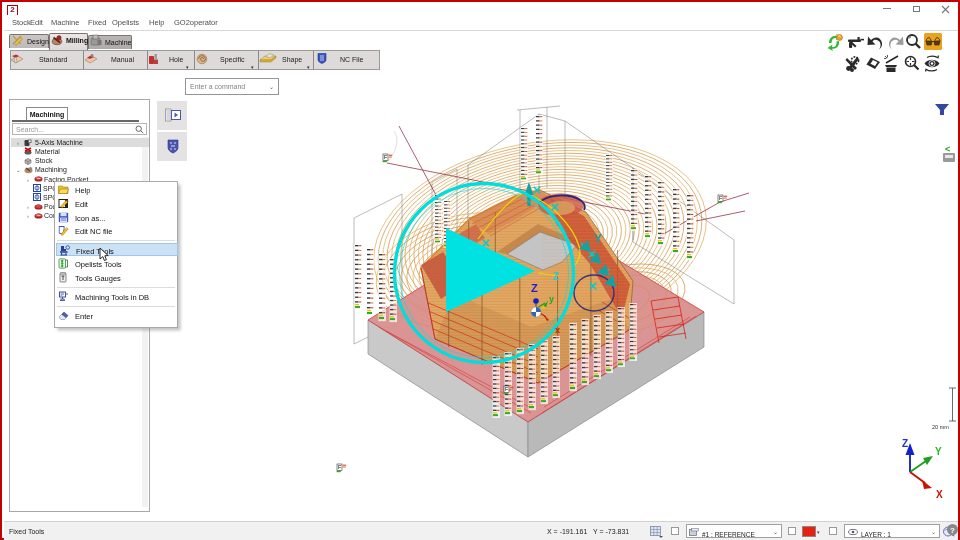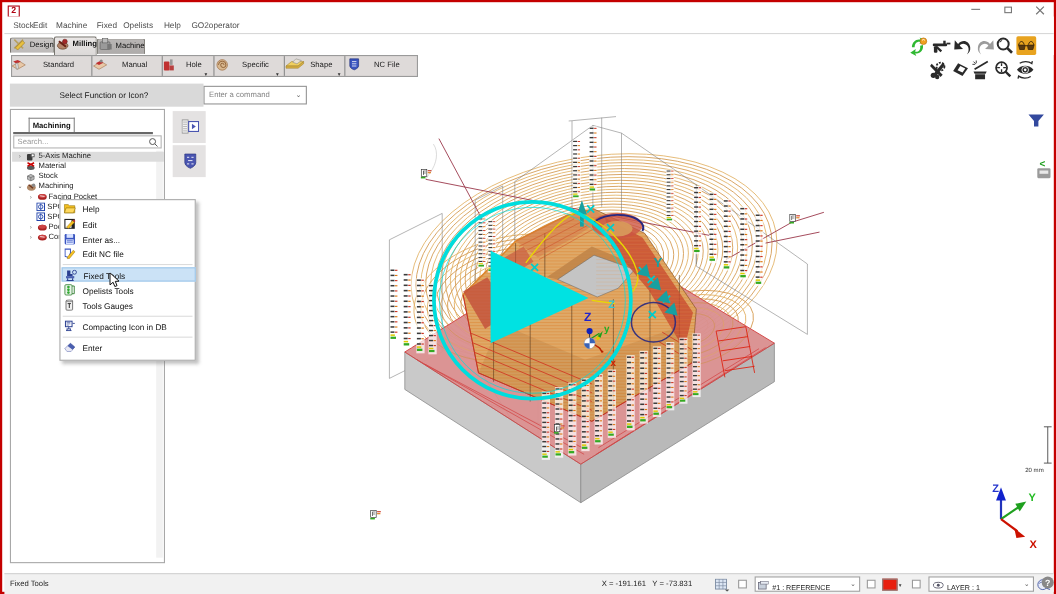--- a/index.html
+++ b/index.html
@@ -63,23 +63,20 @@
   <span class="abs rlbl" style="left:280px">Shape</span>
   <span class="abs rlbl" style="left:338px">NC File</span>
   <div class="abs rsep" style="left:81px"></div>
   <div class="abs rsep" style="left:145px"></div>
   <div class="abs rsep" style="left:192px"></div>
   <div class="abs rsep" style="left:256px"></div>
   <div class="abs rsep" style="left:311px"></div>
   <span class="abs rarrow" style="left:184px">▾</span>
   <span class="abs rarrow" style="left:249px">▾</span>
   <span class="abs rarrow" style="left:305px">▾</span>
-  <div class="abs" id="cmdbar">
-      <span style="position:absolute;left:45px;top:6px">Select Function or Icon?</span>
-    </div>
   <div class="abs" id="combo">Enter a command<span style="position:absolute;right:4px;top:1px;color:#555;font-size:6px">⌄</span></div>
   <div class="abs fbtn" style="left:155px;top:99px">
       <svg style="position:absolute;left:8px;top:7px" width="16" height="14" viewBox="0 0 16 14">
         <rect x="0.5" y="1" width="5.5" height="12" fill="#f2f2f2" stroke="#888" stroke-width="0.7"></rect>
         <path d="M1.5,3 H5 M1.5,5 H5 M1.5,7 H5 M1.5,9 H5 M1.5,11 H5" stroke="#999" stroke-width="0.6"></path>
         <rect x="6.5" y="2.5" width="9" height="9" fill="#fff" stroke="#4a55b0" stroke-width="1"></rect>
         <path d="M9.5,4.5 L13,7 L9.5,9.5 Z" fill="#4a55b0"></path>
       </svg>
     </div>
   <div class="abs fbtn" style="left:155px;top:130px">
@@ -594,21 +591,21 @@
         </svg>
         <span class="txt">Edit</span>
       </div>
     <div class="mi" style="top:28.5px">
         <svg class="micon" viewBox="0 0 11 11">
           <rect x="0.8" y="0.8" width="9.4" height="9.4" rx="1" fill="#3a55c0"></rect>
           <rect x="2.5" y="0.8" width="6" height="3.4" fill="#d8e2ff"></rect>
           <rect x="2" y="5.6" width="7" height="4.6" fill="#d8e2ff"></rect>
           <path d="M2.8,6.8 H8.2 M2.8,8.2 H8.2" stroke="#3a55c0" stroke-width="0.6"></path>
         </svg>
-        <span class="txt">Enter as...</span>
+        <span class="txt">Icon as...</span>
       </div>
     <div class="mi" style="top:42px">
         <svg class="micon" viewBox="0 0 11 11">
           <path d="M0.8,1 L6.5,1 L6.5,5 L5,9.8 L0.8,8.5 Z" fill="#3a55c0"></path>
           <path d="M1.6,2 L5.6,2 L5.6,4.5 L4.4,8.6 L1.6,7.7 Z" fill="#fff"></path>
           <path d="M3.5,8.5 L8.6,2.5 L10.2,3.9 L5.2,9.9 L3.2,10.3 Z" fill="#f5c022" stroke="#8a6a00" stroke-width="0.4"></path>
         </svg>
         <span class="txt">Edit NC file</span>
       </div>
     <div class="msep" style="top:57.5px"></div>
@@ -640,21 +637,21 @@
         <span class="txt">Tools Gauges</span>
       </div>
     <div class="msep" style="top:104.5px"></div>
     <div class="mi" style="top:107.5px">
         <svg class="micon" viewBox="0 0 11 11">
           <rect x="1.5" y="1" width="6" height="5" fill="#fff" stroke="#2a3f90" stroke-width="0.9"></rect>
           <path d="M2.5,2.2 H6 M2.5,3.4 H6 M2.5,4.6 H4.5" stroke="#2a3f90" stroke-width="0.5"></path>
           <path d="M4.5,6 L4.5,8 M2.5,8 L6.5,8 M3,8 L3,9.5 M6,8 L6,9.5 M2,9.5 L7,9.5" stroke="#2a3f90" stroke-width="0.8"></path>
           <path d="M8,3 L10,3" stroke="#2a3f90" stroke-width="0.8"></path>
         </svg>
-        <span class="txt">Compacting Icon in DB</span>
+        <span class="txt">Machining Tools in DB</span>
       </div>
     <div class="msep" style="top:123.5px"></div>
     <div class="mi" style="top:127px">
         <svg class="micon" viewBox="0 0 11 11">
           <path d="M1,7 L6,2 L10,5.5 L6.5,9.5 L3,9.5 Z" fill="#4a5fb0" stroke="#2a3f90" stroke-width="0.5"></path>
           <path d="M1,7 L3.5,4.5 L8,8 L6.5,9.5 L3,9.5 Z" fill="#e8e8f4"></path>
         </svg>
         <span class="txt">Enter</span>
       </div>
     <svg style="position:absolute;left:44px;top:66px;z-index:5" width="11" height="14" viewBox="0 0 11 14">

